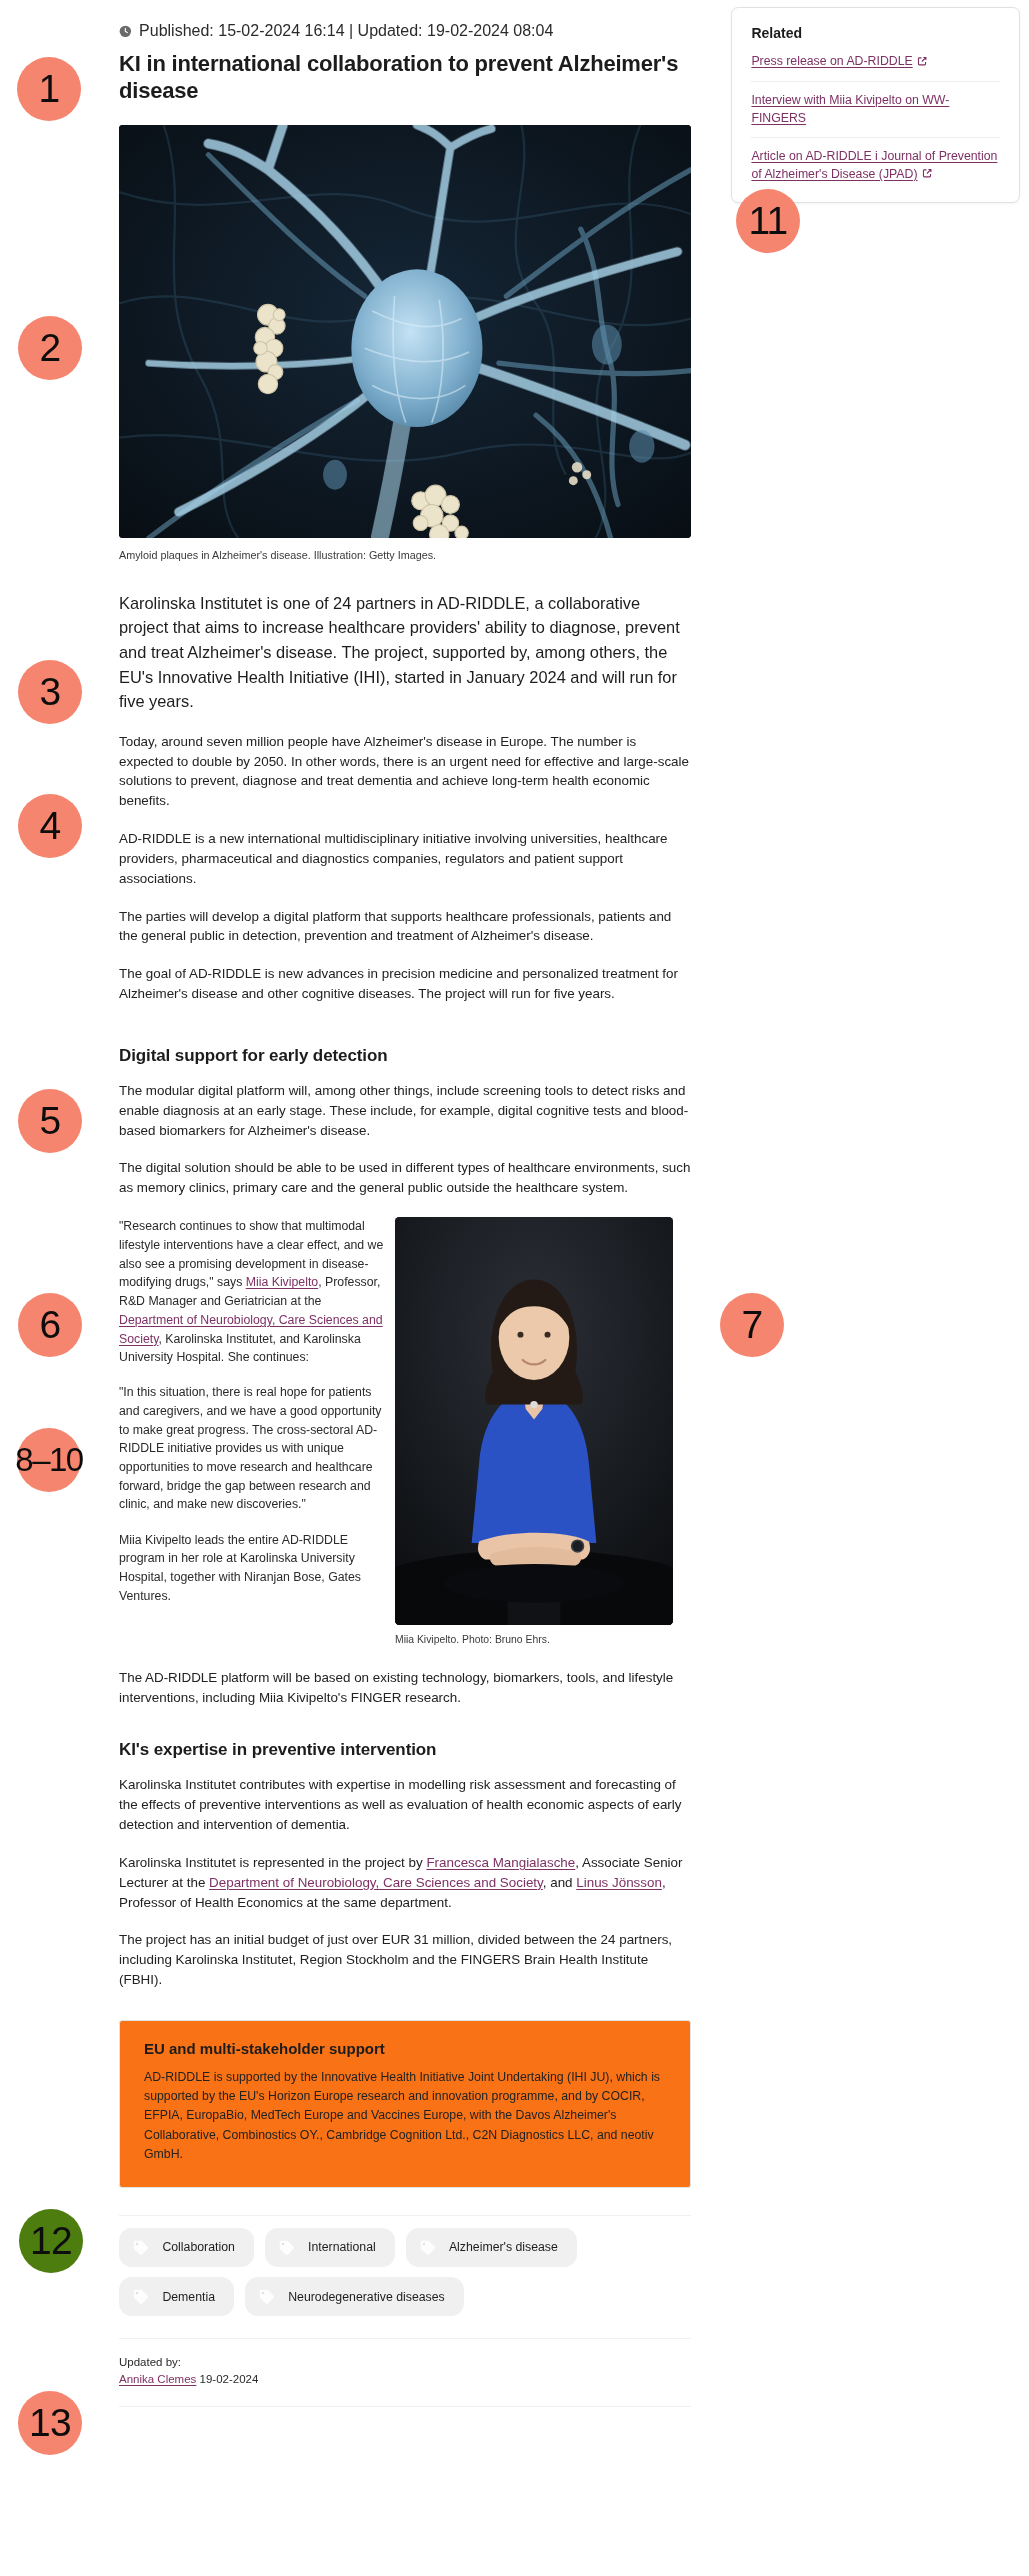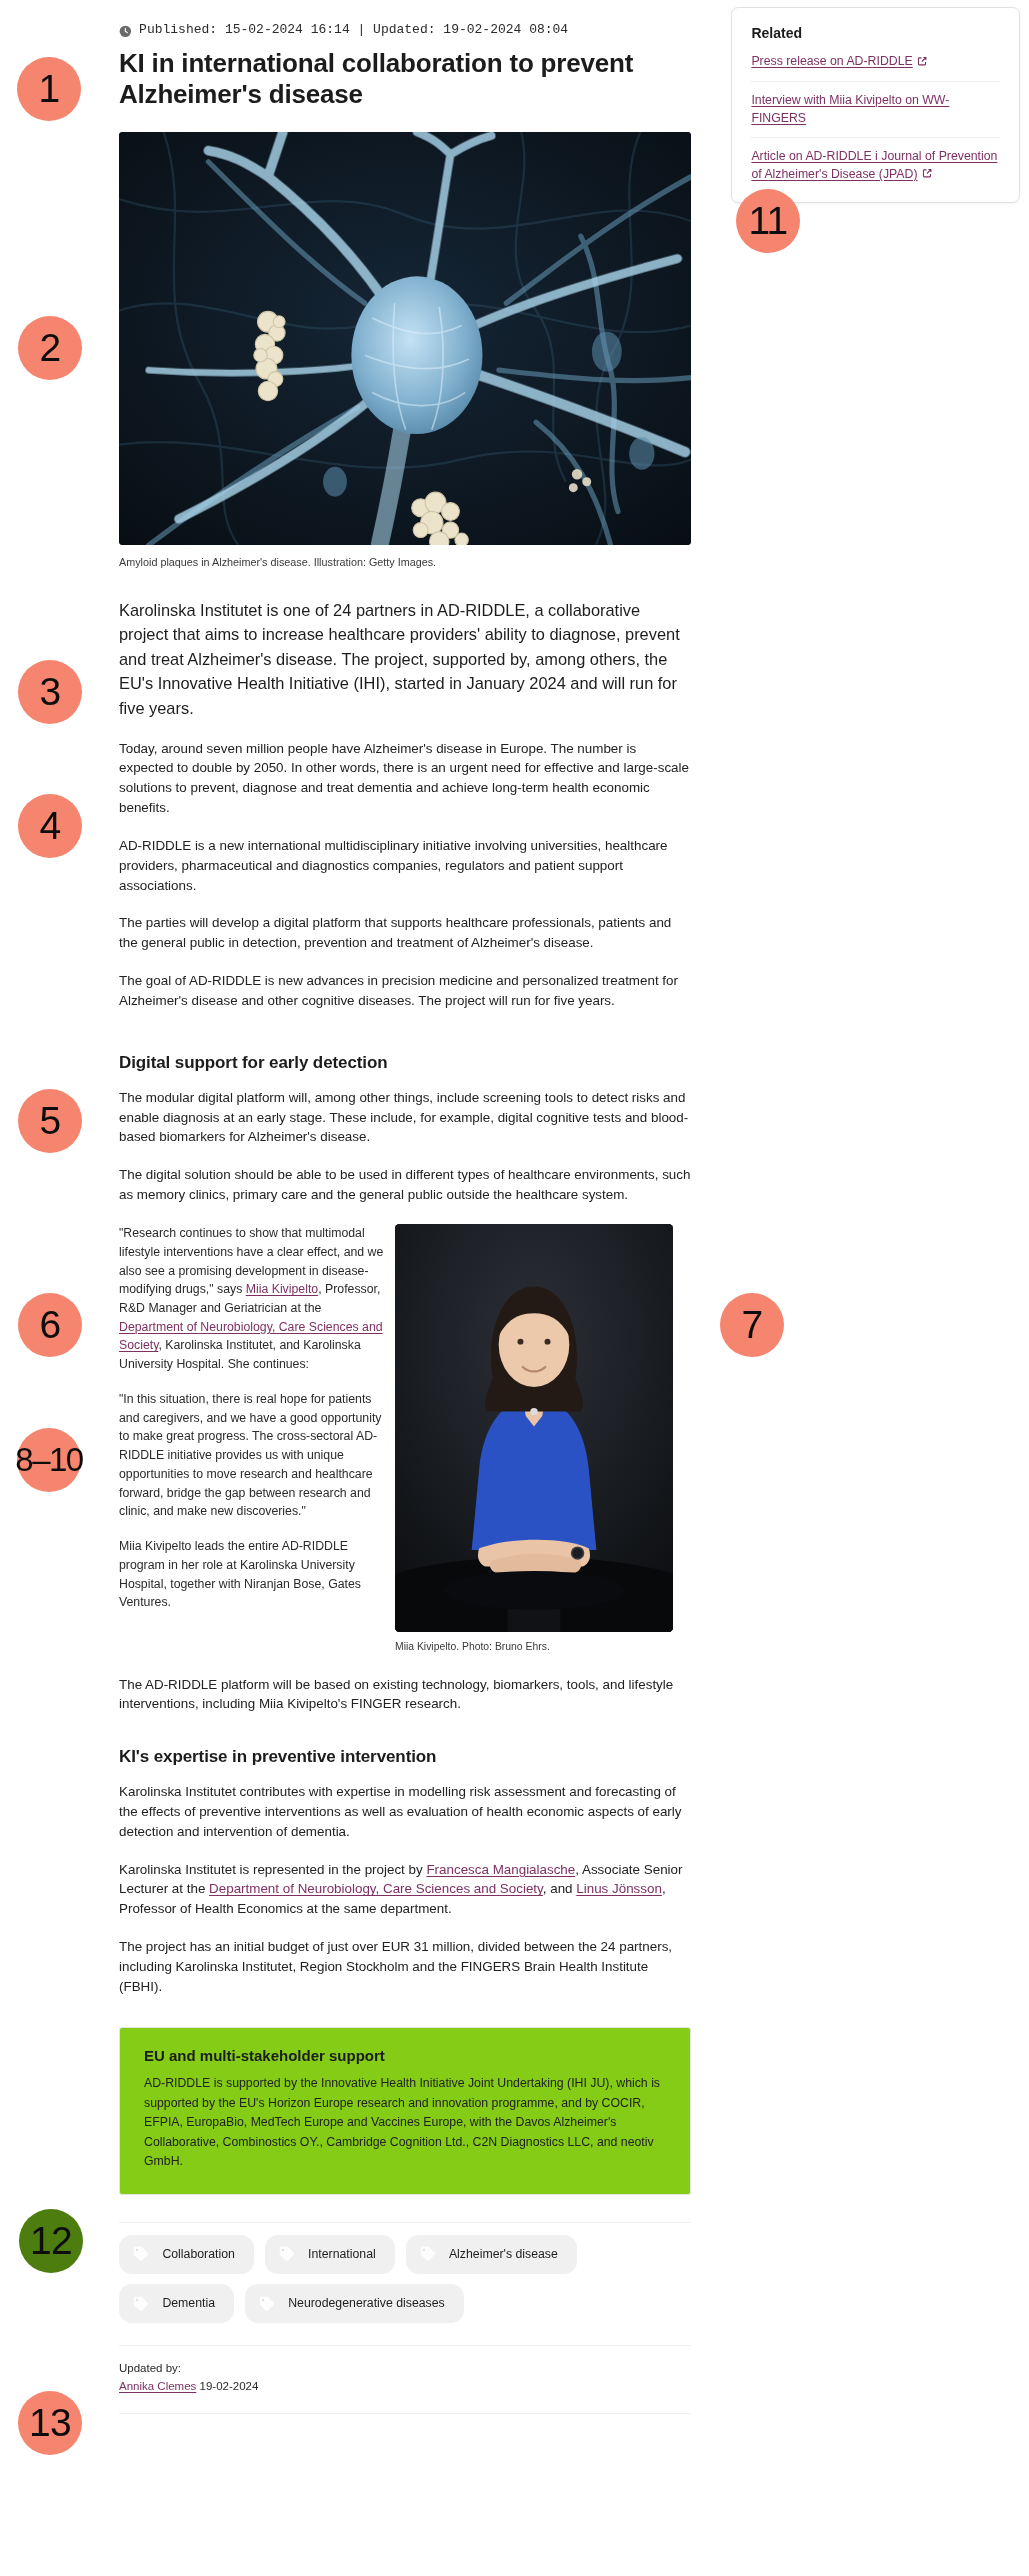--- a/index.html
+++ b/index.html
@@ -13,44 +13,44 @@
     font-family:"Liberation Sans",sans-serif;
     color:#1e1e1e;
   }
   .main-col{
     position:absolute;
     left:119px;
     top:0;
     width:572px;
   }
   
-  .published-row{display:flex;align-items:flex-end;gap:7.4px;padding-top:22.3px;font-size:13px;color:#2b2b2b;font-family:Liberation Mono, monospace;}
+  .published-row{display:flex;align-items:center;gap:7.4px;padding-top:22.3px;font-size:16px;color:#2b2b2b;}
   .published-row svg{flex:0 0 auto;display:block;}
   
-  h1.title{margin:10.4px 0 0;font-size:26px;line-height:1.22;font-weight:700;letter-spacing:-0.2px;color:#1c1c1c;}
+  h1.title{margin:10.4px 0 0;font-size:22px;line-height:1.22;font-weight:700;letter-spacing:-0.2px;color:#1c1c1c;}
   
   .hero{margin-top:21px;width:572px;height:413px;border-radius:3.7px;overflow:hidden;background:#0b1118;}
   .hero svg{display:block;width:100%;height:100%;}
   .caption{margin-top:10.4px;font-size:10.8px;color:#3a3a3a;}
   
   .intro{margin:30px 0 0;font-size:16.4px;line-height:1.5;color:#1d1d1d;}
   p.body{margin:18px 0 0;font-size:13.4px;line-height:1.48;color:#222;}
   h2.section{margin:42px 0 0;font-size:17px;font-weight:700;letter-spacing:-0.1px;color:#1c1c1c;}
   h2.section + p.body{margin-top:15px;}
   a.link{color:#7d3063;text-decoration:underline;text-underline-offset:2.2px;text-decoration-thickness:0.7px;cursor:pointer;}
   
   .quote-grid{display:flex;gap:9px;margin-top:19.4px;}
   .quote-col{width:285px;font-size:12.3px;line-height:1.52;color:#2a2a2a;}
   .quote-col p{margin:0 0 16.4px;}
   .photo-col{width:316px;}
   .photo{width:278px;height:408px;border-radius:4.5px;overflow:hidden;background:#14161a;}
   .photo svg{display:block;width:100%;height:100%;}
   .photo-caption{margin-top:9px;font-size:10.4px;color:#3a3a3a;}
   
-  .eu-box{margin-top:30px;border:0.7px solid #e3e3e3;border-radius:3px;padding:19.4px 24px 22.3px;background:#84cc16;}
+  .eu-box{margin-top:30px;border:0.7px solid #e3e3e3;border-radius:3px;padding:19.4px 24px 22.3px;background:#f97316;}
   .eu-box h3{margin:0;font-size:15px;font-weight:700;color:#1c1c1c;}
   .eu-box p{margin:10.4px 0 0;font-size:12.3px;line-height:1.58;color:#222;}
   hr.light{border:none;border-top:0.7px solid #f0f0f0;margin:27px 0 0;}
   
   .tags{margin-top:12px;display:flex;flex-wrap:wrap;gap:10.4px;width:536px;}
   .tag{display:inline-flex;align-items:center;gap:12px;background:#f0f0f0;padding:9.7px 19.4px 9.7px 12px;border:none;border-radius:13px;font-size:12.3px;color:#1e1e1e;font-family:"Liberation Sans",sans-serif;cursor:pointer;}
   .tag svg{display:block;}
   
   .updated{margin-top:16.4px;font-size:11.5px;color:#2a2a2a;}
   .updated .label{display:block;margin-bottom:5.2px;}

